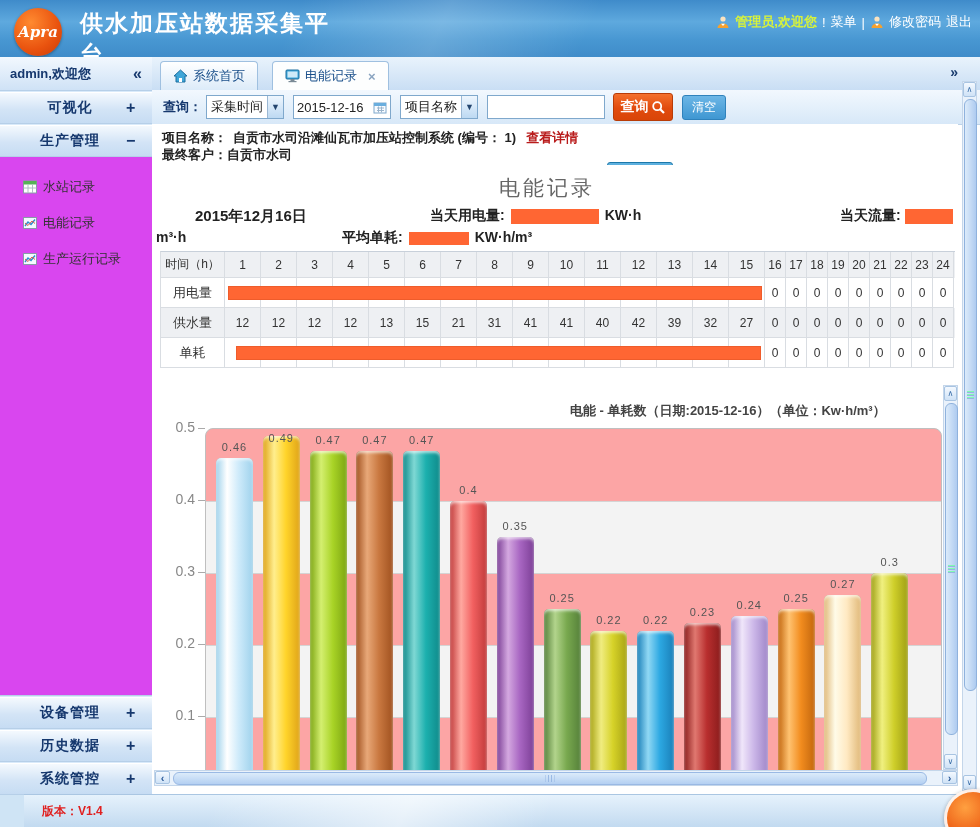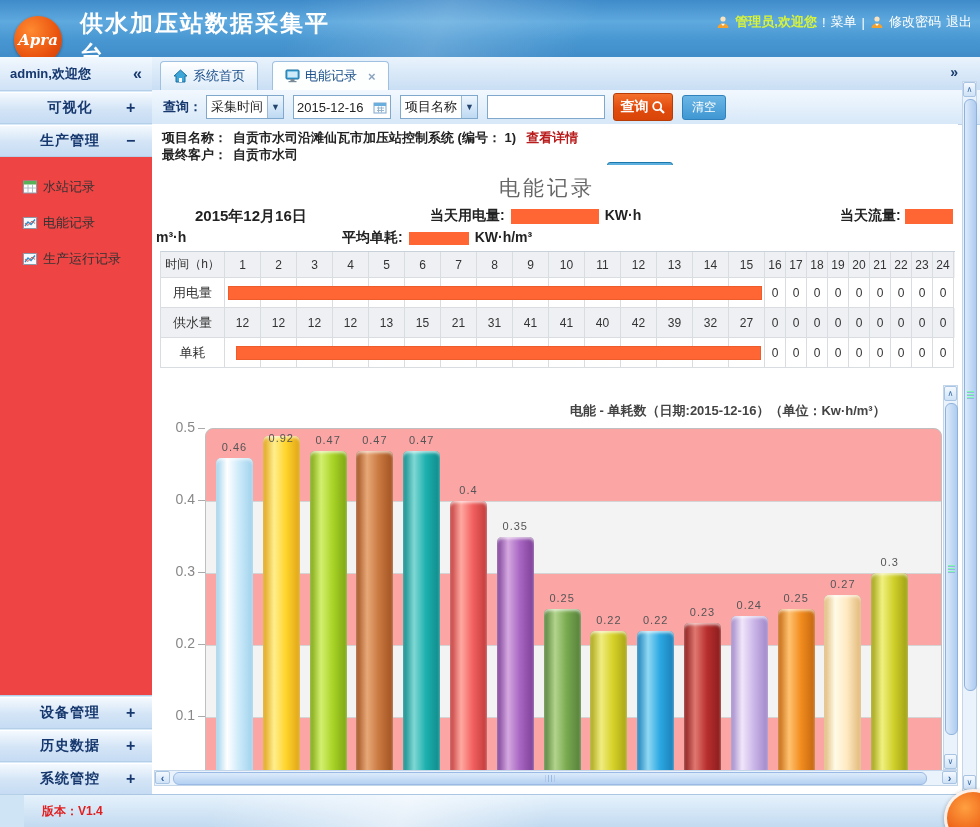--- a/index.html
+++ b/index.html
@@ -4,42 +4,42 @@
 <style>
   html,body{margin:0;padding:0;}
   body{font-family:"Liberation Sans","DejaVu Sans",sans-serif;}
   .page{position:relative;width:980px;height:827px;background:#cfe4f5;overflow:hidden;}
 
   
   .topbar{position:absolute;left:0;top:0;width:980px;height:57px;
     background:linear-gradient(180deg,#3f8bca 0%,#5ea9de 38%,#4897d2 70%,#3f8cc9 100%);
     border-bottom:1px solid #2a6ca8;}
   .topbar .sheen{position:absolute;inset:0;background:linear-gradient(115deg,rgba(255,255,255,0) 30%,rgba(255,255,255,.18) 45%,rgba(255,255,255,0) 60%);}
-  .logo{position:absolute;left:14px;top:16px;width:48px;height:48px;border-radius:50%;
+  .logo{position:absolute;left:14px;top:8px;width:48px;height:48px;border-radius:50%;
     background:radial-gradient(circle at 35% 30%,#ff8a30,#e9520e 60%,#c73a06);
     display:flex;align-items:center;justify-content:center;box-shadow:0 1px 3px rgba(0,0,0,.35);}
   .logo span{color:#fff;font-family:"DejaVu Serif",serif;font-style:italic;font-weight:bold;font-size:15px;}
   .titlewrap{position:absolute;left:80px;top:8px;width:258px;}
   .apptitle{color:#fff;font-size:23px;font-weight:bold;letter-spacing:2px;padding-bottom:5px;border-bottom:2px solid #fff;}
   .appsub{color:#fff;font-size:12px;font-weight:bold;letter-spacing:2px;text-align:center;padding-left:110px;margin-top:18px;}
   .userlinks{position:absolute;right:8px;top:13px;display:flex;align-items:center;gap:5px;font-size:13px;color:#fff;white-space:nowrap;}
   .userlinks .welcome{color:#d6f23c;font-weight:bold;}
   .userlinks a{color:#fff;text-decoration:none;}
   .uicon{display:inline-block;width:14px;height:14px;}
 
   
   .sidebar{position:absolute;left:0;top:57px;width:152px;height:738px;background:#d9eafa;border-right:1px solid #a9c6e2;display:flex;flex-direction:column;}
   .admin-row{height:33px;background:linear-gradient(180deg,#f2f8fe,#cfe2f6);border-bottom:1px solid #b6cfe8;display:flex;align-items:center;padding:0 10px;}
   .admin-row .txt{flex:1;font-size:13px;font-weight:bold;color:#16386e;}
   .admin-row .col{font-size:16px;font-weight:bold;color:#16386e;cursor:pointer;}
   .acc{height:30px;margin-top:1px;background:linear-gradient(180deg,#f4f9fe,#d3e4f6 55%,#c6dcf3);
     border-top:1px solid #fff;border-bottom:1px solid #b6cfe8;display:flex;align-items:center;cursor:pointer;}
   .acc .lbl{flex:1;text-align:center;font-size:14px;font-weight:bold;color:#16386e;letter-spacing:1px;padding-left:14px;}
   .acc .pm{width:26px;font-size:16px;font-weight:bold;color:#16386e;}
-  .submenu{flex:1;background:#ef4444;border-bottom:1px solid #b6cfe8;padding-top:12px;}
+  .submenu{flex:1;background:#d946ef;border-bottom:1px solid #b6cfe8;padding-top:12px;}
   .subitem{height:36px;display:flex;align-items:center;gap:5px;padding-left:22px;font-size:13px;color:#333;cursor:pointer;}
   .subitem svg{flex:0 0 auto;}
 
   
   .main{position:absolute;left:152px;top:57px;width:828px;height:738px;background:#fff;}
   .tabbar{position:absolute;left:0;top:0;width:828px;height:33px;background:linear-gradient(180deg,#e9f3fc,#c9def4);border-bottom:1px solid #aac7e4;}
   .tab{position:absolute;top:4px;height:28px;border:1px solid #9fc0e0;border-bottom:none;border-radius:4px 4px 0 0;
     display:flex;align-items:center;gap:5px;padding:0 12px;font-size:13px;color:#1a4f8a;cursor:pointer;
     background:linear-gradient(180deg,#ffffff,#dcebf9);}
   .tab.active{background:#fdfefe;font-weight:normal;}
@@ -55,21 +55,21 @@
     display:flex;align-items:center;justify-content:center;font-size:9px;color:#24456e;}
   .datebox{height:22px;background:#fff;border:1px solid #7fa8cc;display:flex;align-items:center;font-size:13px;color:#222;padding:0 3px;gap:4px;cursor:text;}
   .txtinput{height:22px;width:108px;border:1px solid #7fa8cc;font-size:13px;padding:0 4px;background:#fff;}
   .btn-search{height:26px;width:58px;margin-left:8px;border:1px solid #b83c08;border-radius:3px;color:#fff;font-weight:bold;font-size:14px;
     background:linear-gradient(180deg,#f4702c,#e14b0e 55%,#d94508);display:flex;align-items:center;justify-content:center;gap:2px;cursor:pointer;}
   .btn-clear{height:23px;width:42px;margin-left:9px;border:1px solid #2f82bc;border-radius:3px;color:#fff;font-size:12px;
     background:linear-gradient(180deg,#6cb6e6,#3f97d2);display:flex;align-items:center;justify-content:center;cursor:pointer;}
 
   .projinfo{position:absolute;left:0;top:67px;width:806px;height:41px;background:#fff;border-bottom:1px solid #8a8a8a;font-size:13px;color:#222;}
   .projline1{position:absolute;left:10px;top:5px;display:flex;gap:6px;font-weight:bold;white-space:nowrap;}
-  .projline2{position:absolute;left:10px;top:22px;display:flex;gap:6px;font-weight:bold;}
+  .projline2{position:absolute;left:10px;top:22px;display:flex;gap:0;font-weight:bold;}
   .viewlink{color:#b91c1c;cursor:pointer;margin-left:4px;}
   .btn-print{position:absolute;left:455px;top:5px;height:22px;width:64px;border:1px solid #1c78aa;border-radius:3px;color:#fff;font-size:16px;
     background:linear-gradient(180deg,#5fb2e0,#2a90c4);display:flex;align-items:center;justify-content:center;cursor:pointer;margin-top:33px;}
 
   
   .report{position:absolute;left:0;top:108px;width:806px;height:605px;background:#fff;overflow:hidden;}
   .rtitle{position:absolute;left:0;top:9px;width:790px;text-align:center;font-size:21px;color:#666;letter-spacing:3px;}
   .iline{position:absolute;font-size:14px;font-weight:bold;color:#222;white-space:nowrap;}
   .redact{display:inline-block;background:#ff6633;vertical-align:middle;}
   .rd-power{width:88px;height:15px;margin:0 6px;}
@@ -428,21 +428,21 @@
       <div class="plot">
           <div class="band" style="top: 72px; height: 72px;"></div>
           <div class="band" style="top: 216px; height: 72px;"></div>
           <div class="gline" style="top: 72px;"></div>
           <div class="gline" style="top: 144px;"></div>
           <div class="gline" style="top: 216px;"></div>
           <div class="gline" style="top: 288px;"></div>
           <div class="bar" style="left: 10px; top: 28.8px; width: 37px; height: 371.2px; background: linear-gradient(90deg, rgb(159, 210, 236) 0%, rgb(255, 255, 255) 30%, rgb(205, 234, 250) 62%, rgb(159, 210, 236) 100%);"></div>
           <div class="blab" style="left: 5px; top: 11.8px;">0.46</div>
           <div class="bar" style="left: 56.8px; top: 7.2px; width: 37px; height: 392.8px; background: linear-gradient(90deg, rgb(223, 163, 24) 0%, rgb(255, 238, 142) 30%, rgb(255, 212, 42) 62%, rgb(223, 163, 24) 100%);"></div>
-          <div class="blab" style="left: 51.8px; top: 3px;">0.92</div>
+          <div class="blab" style="left: 51.8px; top: 3px;">0.49</div>
           <div class="bar" style="left: 103.6px; top: 21.6px; width: 37px; height: 378.4px; background: linear-gradient(90deg, rgb(124, 165, 18) 0%, rgb(212, 239, 112) 30%, rgb(168, 211, 38) 62%, rgb(124, 165, 18) 100%);"></div>
           <div class="blab" style="left: 98.6px; top: 4.6px;">0.47</div>
           <div class="bar" style="left: 150.4px; top: 21.6px; width: 37px; height: 378.4px; background: linear-gradient(90deg, rgb(160, 81, 31) 0%, rgb(232, 168, 120) 30%, rgb(201, 120, 64) 62%, rgb(160, 81, 31) 100%);"></div>
           <div class="blab" style="left: 145.4px; top: 4.6px;">0.47</div>
           <div class="bar" style="left: 197.2px; top: 21.6px; width: 37px; height: 378.4px; background: linear-gradient(90deg, rgb(15, 138, 138) 0%, rgb(127, 216, 212) 30%, rgb(28, 176, 174) 62%, rgb(15, 138, 138) 100%);"></div>
           <div class="blab" style="left: 192.2px; top: 4.6px;">0.47</div>
           <div class="bar" style="left: 244px; top: 72px; width: 37px; height: 328px; background: linear-gradient(90deg, rgb(192, 58, 58) 0%, rgb(255, 168, 160) 30%, rgb(242, 96, 96) 62%, rgb(192, 58, 58) 100%);"></div>
           <div class="blab" style="left: 239px; top: 55px;">0.4</div>
           <div class="bar" style="left: 290.8px; top: 108px; width: 37px; height: 292px; background: linear-gradient(90deg, rgb(124, 63, 150) 0%, rgb(212, 168, 224) 30%, rgb(168, 102, 194) 62%, rgb(124, 63, 150) 100%);"></div>
           <div class="blab" style="left: 285.8px; top: 91px;">0.35</div>

